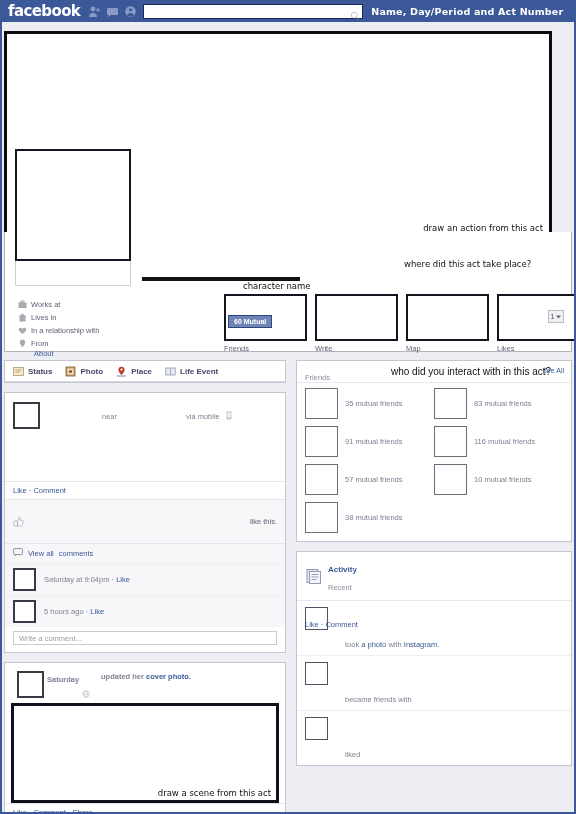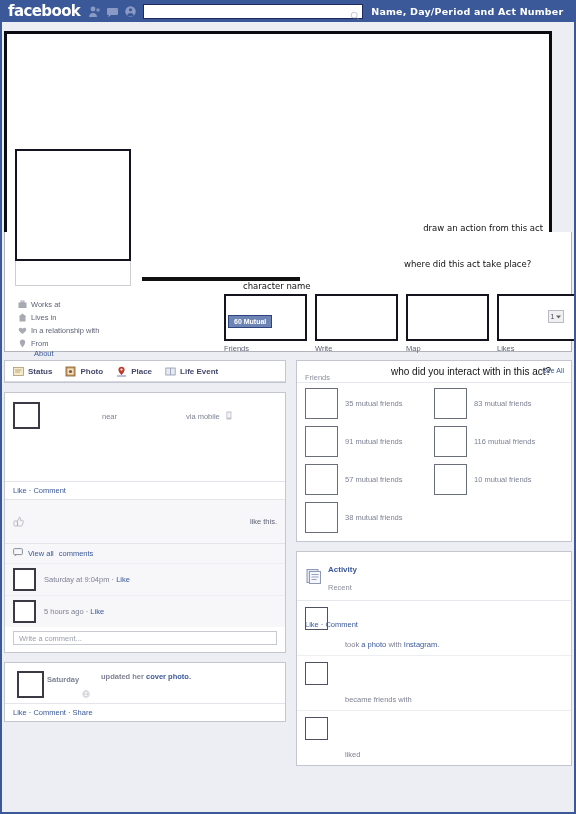--- a/index.html
+++ b/index.html
@@ -590,20 +590,23 @@
           </span>
           <span class="cp-date">Saturday</span>
           <span class="cp-date-ico">
             <svg width="8" height="8" viewBox="0 0 8 8">
                 <circle cx="4" cy="4" r="3.3" fill="none" stroke="#8b8e9c" stroke-width="0.8"></circle>
                 <ellipse cx="4" cy="4" rx="1.5" ry="3.3" fill="none" stroke="#8b8e9c" stroke-width="0.7"></ellipse>
                 <line x1="0.8" y1="4" x2="7.2" y2="4" stroke="#8b8e9c" stroke-width="0.7"></line>
               </svg>
           </span>
         </div>
+        <div class="cp-image">
+          <span class="cp-hand">draw a scene from this act</span>
+        </div>
         <div class="post-actions">Like · Comment · Share</div>
       </div>
 
     </div>
 
     <div class="col-right">
 
       <div class="card">
         <div class="fr-head">
           <span class="fr-title">Friends</span>

